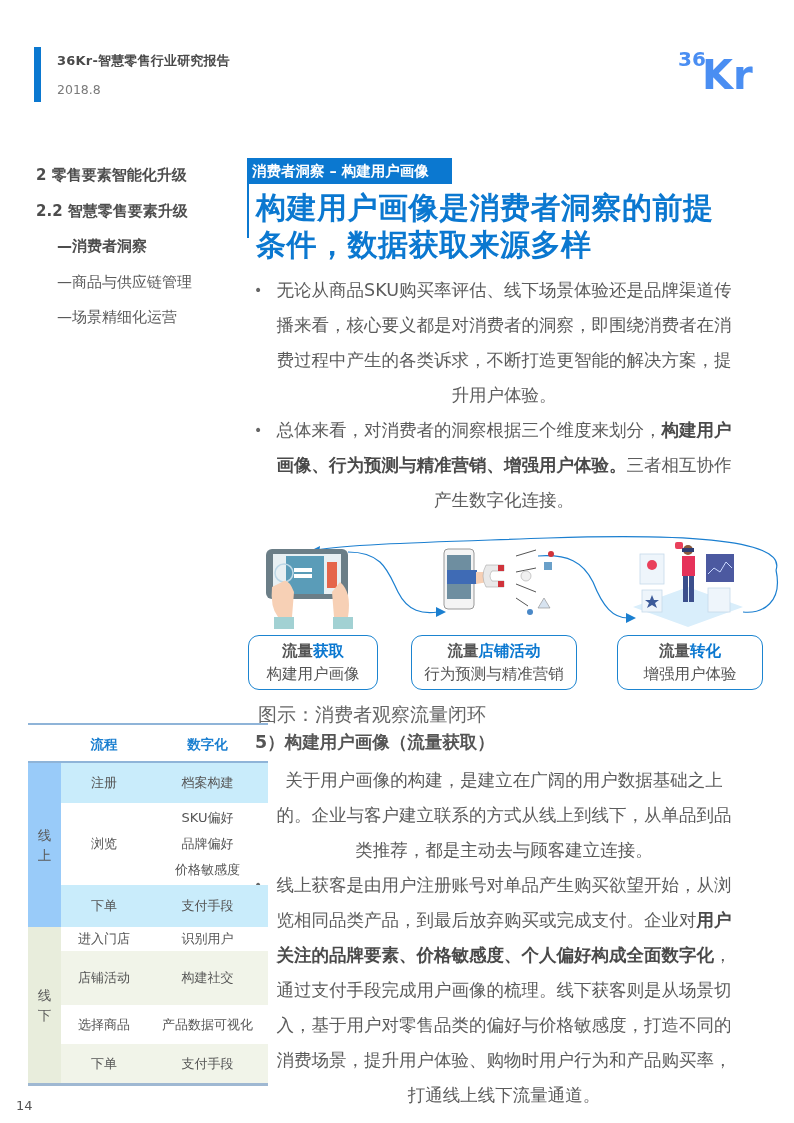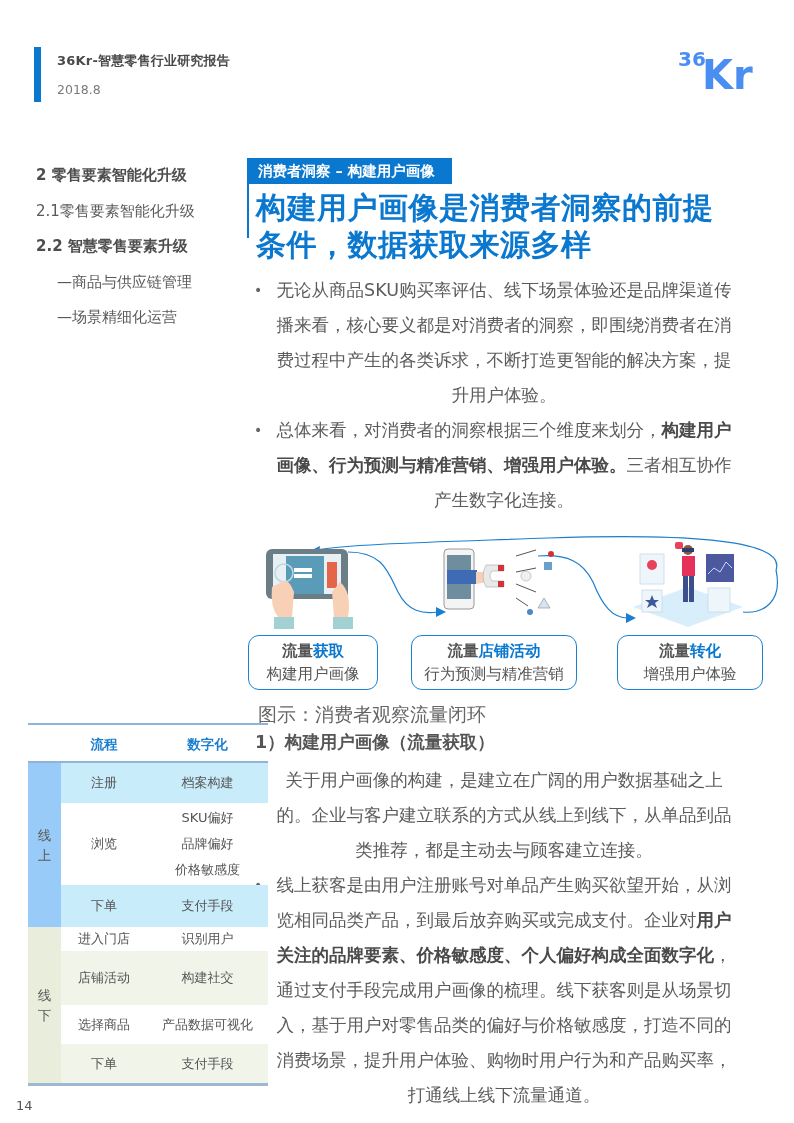--- a/index.html
+++ b/index.html
@@ -14,21 +14,21 @@
 
   
   .toc { position: absolute; left: 36px; top: 163px; width: 210px; }
   .toc-item { height: 35.5px; line-height: 24px; font-size: 15px; color: #5a5a5a; white-space: nowrap; }
   .toc-item.bold { font-weight: bold; color: #4d4d4d; }
   .toc-item.indent { padding-left: 21px; }
 
   
   .title-rule { position: absolute; left: 247px; top: 158px; width: 1.5px; height: 80px; background: #0b78d0; }
   .section-tag { position: absolute; left: 248px; top: 158px; width: 204px; height: 26px; background: #0b78d0; color: #fff;
-                 font-size: 14.5px; font-weight: bold; line-height: 26px; padding-left: 10px; white-space: nowrap; }
+                 font-size: 14.5px; font-weight: bold; line-height: 26px; padding-left: 4px; white-space: nowrap; }
   .main-title { position: absolute; left: 256px; top: 189px; width: 500px; font-size: 30px; font-weight: bold; color: #0b78d0; line-height: 37px; letter-spacing: 0.5px; }
 
   
   .para { position: absolute; left: 254px; width: 480px; font-size: 17.5px; color: #5c5c5c; line-height: 35px; }
   .para .bullet { position: absolute; left: 0; top: 0; font-size: 14px; color: #666; }
   .para .txt { display: block; padding-left: 20px; text-align: center; }
   .para b { color: #4a4a4a; font-weight: bold; }
 
   
   .diagram { position: absolute; left: 248px; top: 532px; width: 546px; height: 160px; }
@@ -69,22 +69,22 @@
 <div class="hdr-bar"></div>
 <div class="hdr-title">36Kr-智慧零售行业研究报告</div>
 <div class="hdr-date">2018.8</div>
 <svg class="logo" viewBox="0 0 92 50">
   <text x="0" y="22" font-family="DejaVu Sans, sans-serif" font-size="20" font-weight="bold" fill="#4a8ef2">36</text>
   <text x="24" y="45" font-family="DejaVu Sans, sans-serif" font-size="40" font-weight="bold" fill="#4a8ef2">Kr</text>
 </svg>
 
 <div class="toc">
   <div class="toc-item bold">2 零售要素智能化升级</div>
-  <div class="toc-item">2.1零售要素智能化升级</div>
   <div class="toc-item bold">2.2 智慧零售要素升级</div>
+  <div class="toc-item bold indent">—消费者洞察</div>
   <div class="toc-item indent">—商品与供应链管理</div>
   <div class="toc-item indent">—场景精细化运营</div>
 </div>
 
 <div class="title-rule"></div>
 <div class="section-tag">消费者洞察 – 构建用户画像</div>
 <div class="main-title">
   <div>构建用户画像是消费者洞察的前提</div>
   <div>条件，数据获取来源多样</div>
 </div>
@@ -171,21 +171,21 @@
     <div class="l1"><span>流量</span><span class="hl">店铺活动</span></div>
     <div class="l2">行为预测与精准营销</div>
   </div>
   <div class="stage-box" style="left:369px; width:146px;">
     <div class="l1"><span>流量</span><span class="hl">转化</span></div>
     <div class="l2">增强用户体验</div>
   </div>
 </div>
 <div class="caption">图示：消费者观察流量闭环</div>
 
-<div class="subhead">1）构建用户画像（流量获取）</div>
+<div class="subhead">5）构建用户画像（流量获取）</div>
 <div class="para" style="top:763px;">
   <span class="bullet">•</span>
   <span class="txt">关于用户画像的构建，是建立在广阔的用户数据基础之上的。企业与客户建立联系的方式从线上到线下，从单品到品类推荐，都是主动去与顾客建立连接。</span>
 </div>
 <div class="para" style="top:868px;">
   <span class="bullet">•</span>
   <span class="txt"><span>线上获客是由用户注册账号对单品产生购买欲望开始，从浏览相同品类产品，到最后放弃购买或完成支付。企业对</span><b>用户关注的品牌要素、价格敏感度、个人偏好构成全面数字化</b><span>，通过支付手段完成用户画像的梳理。线下获客则是从场景切入，基于用户对零售品类的偏好与价格敏感度，打造不同的消费场景，提升用户体验、购物时用户行为和产品购买率，打通线上线下流量通道。</span></span>
 </div>
 
 <div class="tbl">

